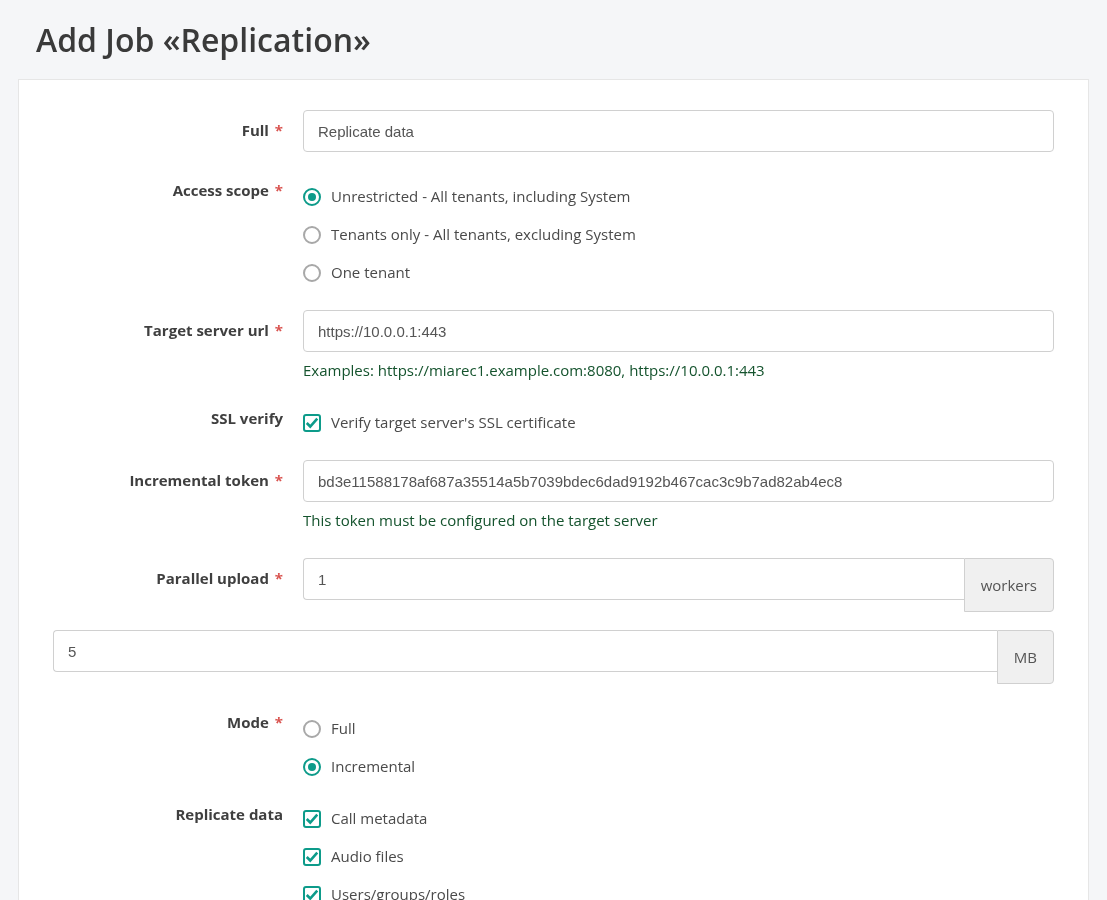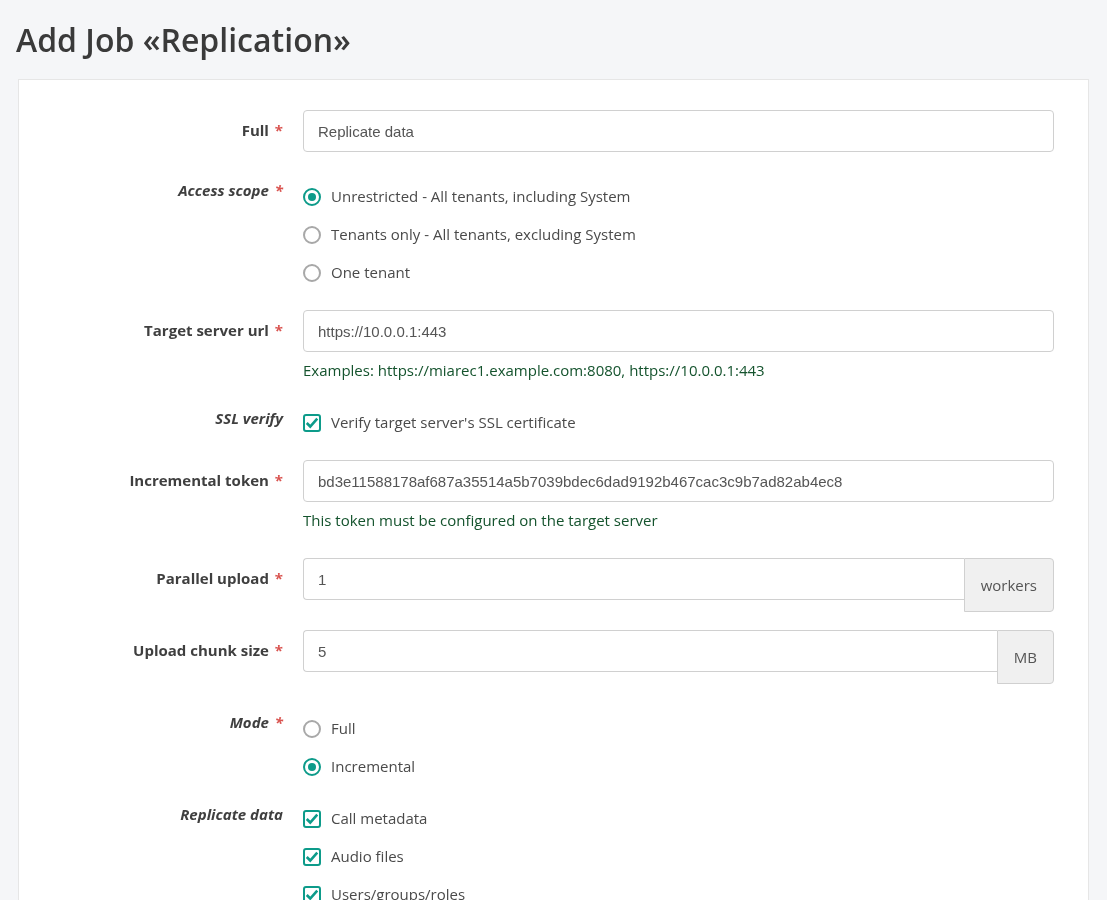--- a/index.html
+++ b/index.html
@@ -10,20 +10,21 @@
       font-size: 15px;
       width: 1107px;
       height: 900px;
       overflow: hidden;
     }
     .page-title {
       font-size: 32px;
       font-weight: 600;
       color: #3a3a3a;
       padding: 18px 18px 18px 16px;
+      margin-left: 20px;
     }
     .panel {
       background: #ffffff;
       border: 1px solid #e6e6e6;
       margin: 0 18px 18px 18px;
       padding: 30px 34px 40px 34px;
     }
     .form-row {
       display: flex;
       align-items: flex-start;
@@ -32,21 +33,21 @@
     .form-row.tight { margin-bottom: 18px; margin-top: 24px; }
     .form-label {
       width: 250px;
       text-align: right;
       padding-right: 20px;
       padding-top: 10px;
       font-weight: 700;
       color: #3f3f3f;
       flex-shrink: 0;
     }
-    .form-label.no-pad-top { padding-top: 0; font-style: italic; }
+    .form-label.no-pad-top { padding-top: 0; }
     .req { color: #d9534f; font-weight: 700; margin-left: 2px; }
     .form-control-wrap { flex: 1; }
     .text-input {
       width: 100%;
       height: 42px;
       border: 1px solid #d0d0d0;
       border-radius: 4px;
       padding: 0 14px;
       font-size: 15px;
       color: #555;
@@ -201,24 +202,20 @@
     </div>
     <div class="form-control-wrap">
       <div class="input-group">
         <input type="text" class="text-input" value="1" style="">
         <span class="input-addon">workers</span>
       </div>
     </div>
   </div>
 
   <div class="form-row">
-    <div class="form-label">
-      <span>Upload chunk size</span>
-      <span class="req">*</span>
-    </div>
     <div class="form-control-wrap">
       <div class="input-group">
         <input type="text" class="text-input" value="5" style="">
         <span class="input-addon">MB</span>
       </div>
     </div>
   </div>
 
   <div class="form-row">
     <div class="form-label no-pad-top">

